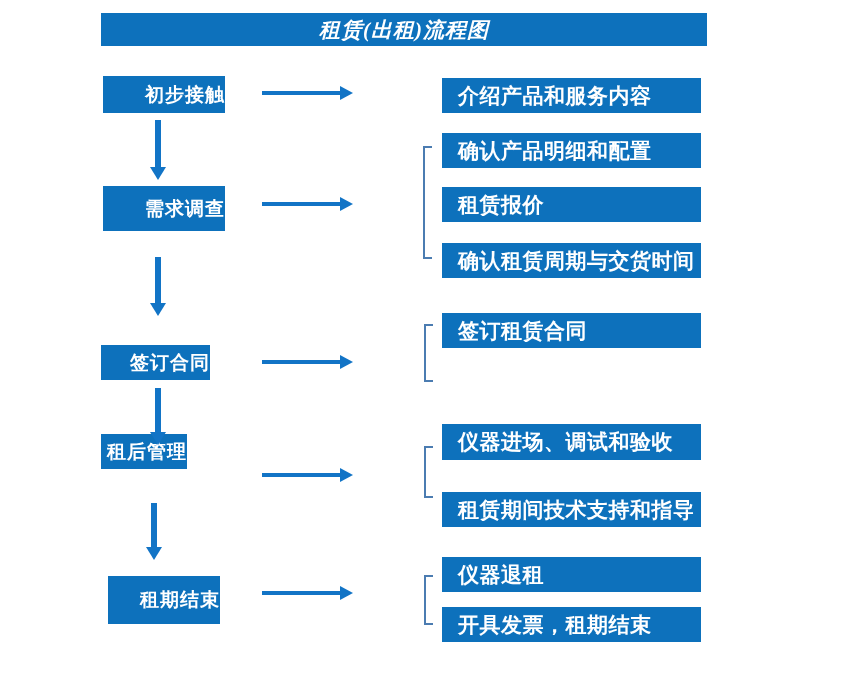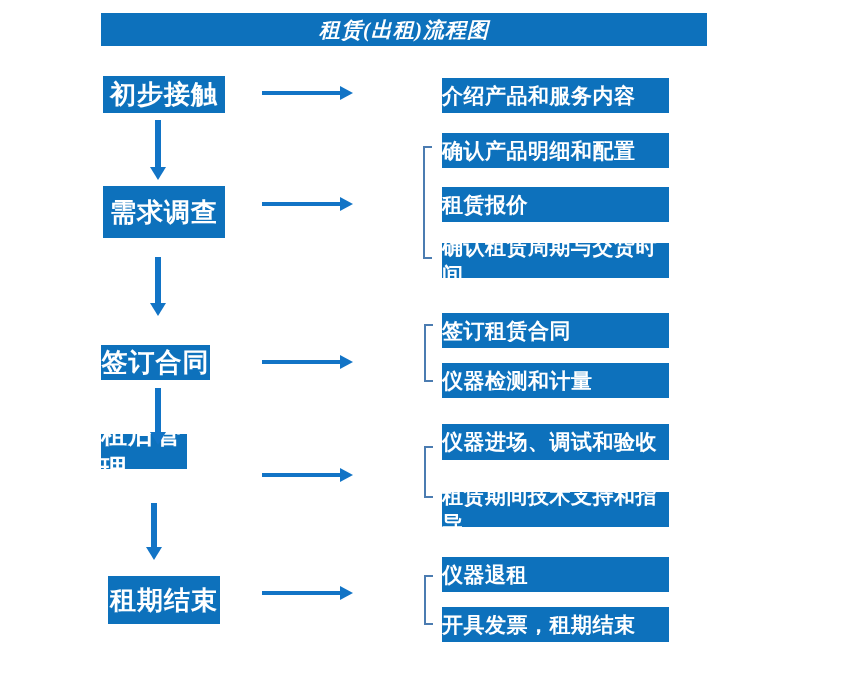--- a/index.html
+++ b/index.html
@@ -9,22 +9,22 @@
   }
   .banner{
     position:absolute;left:101px;top:13px;width:606px;height:33px;
     background:#0d71bc;color:#ffffff;display:flex;align-items:center;justify-content:center;
     font-size:21px;font-weight:bold;letter-spacing:1px;font-style:italic;
   }
   .box{
     position:absolute;background:#0d71bc;color:#ffffff;font-weight:bold;
     display:flex;align-items:center;box-sizing:border-box;
   }
-  .stage{justify-content:center;font-size:26px;letter-spacing:1px;}
-  .detail{left:442px;width:227px;font-size:21px;padding-left:0;letter-spacing:0.5px;}
+  .stage{justify-content:flex-end;font-size:19px;letter-spacing:1px;}
+  .detail{left:442px;width:259px;font-size:21px;padding-left:16px;letter-spacing:0.5px;}
   .harrow{position:absolute;width:91px;height:14px;}
   .harrow .shaft{position:absolute;left:0;top:5px;width:79px;height:4px;background:#1274c6;}
   .harrow .head{position:absolute;right:0;top:0;width:0;height:0;
     border-top:7px solid transparent;border-bottom:7px solid transparent;border-left:13px solid #1274c6;}
   .varrow{position:absolute;width:16px;}
   .varrow .shaft{position:absolute;left:5px;top:0;width:6px;height:calc(100% - 12px);background:#1274c6;}
   .varrow .head{position:absolute;left:0;bottom:0;width:0;height:0;
     border-left:8px solid transparent;border-right:8px solid transparent;border-top:13px solid #1274c6;}
   .bracket{
     position:absolute;width:9px;box-sizing:border-box;
@@ -37,21 +37,21 @@
 
 <div class="canvas">
 
   <div class="banner">
     <span>租赁(出租)流程图</span>
   </div>
 
   <div class="box stage" style="left:103px;top:76px;width:122px;height:37px">
     <span>初步接触</span>
   </div>
-  <div class="box stage" style="left:103px;top:186px;width:122px;height:52px">
+  <div class="box stage" style="left:103px;top:186px;width:122px;height:45px">
     <span>需求调查</span>
   </div>
   <div class="box stage" style="left:101px;top:345px;width:109px;height:35px">
     <span>签订合同</span>
   </div>
   <div class="box stage" style="left:101px;top:434px;width:86px;height:35px">
     <span>租后管理</span>
   </div>
   <div class="box stage" style="left:108px;top:576px;width:112px;height:48px">
     <span>租期结束</span>
@@ -64,23 +64,20 @@
     <span>确认产品明细和配置</span>
   </div>
   <div class="box detail" style="top:243px;height:35px">
     <span>确认租赁周期与交货时间</span>
   </div>
   <div class="box detail" style="top:187px;height:35px">
     <span>租赁报价</span>
   </div>
   <div class="box detail" style="top:313px;height:35px">
     <span>签订租赁合同</span>
-  </div>
-  <div class="box detail" style="top:363px;height:35px">
-    <span>仪器检测和计量</span>
   </div>
   <div class="box detail" style="top:424px;height:36px">
     <span>仪器进场、调试和验收</span>
   </div>
   <div class="box detail" style="top:492px;height:35px">
     <span>租赁期间技术支持和指导</span>
   </div>
   <div class="box detail" style="top:557px;height:35px">
     <span>仪器退租</span>
   </div>

